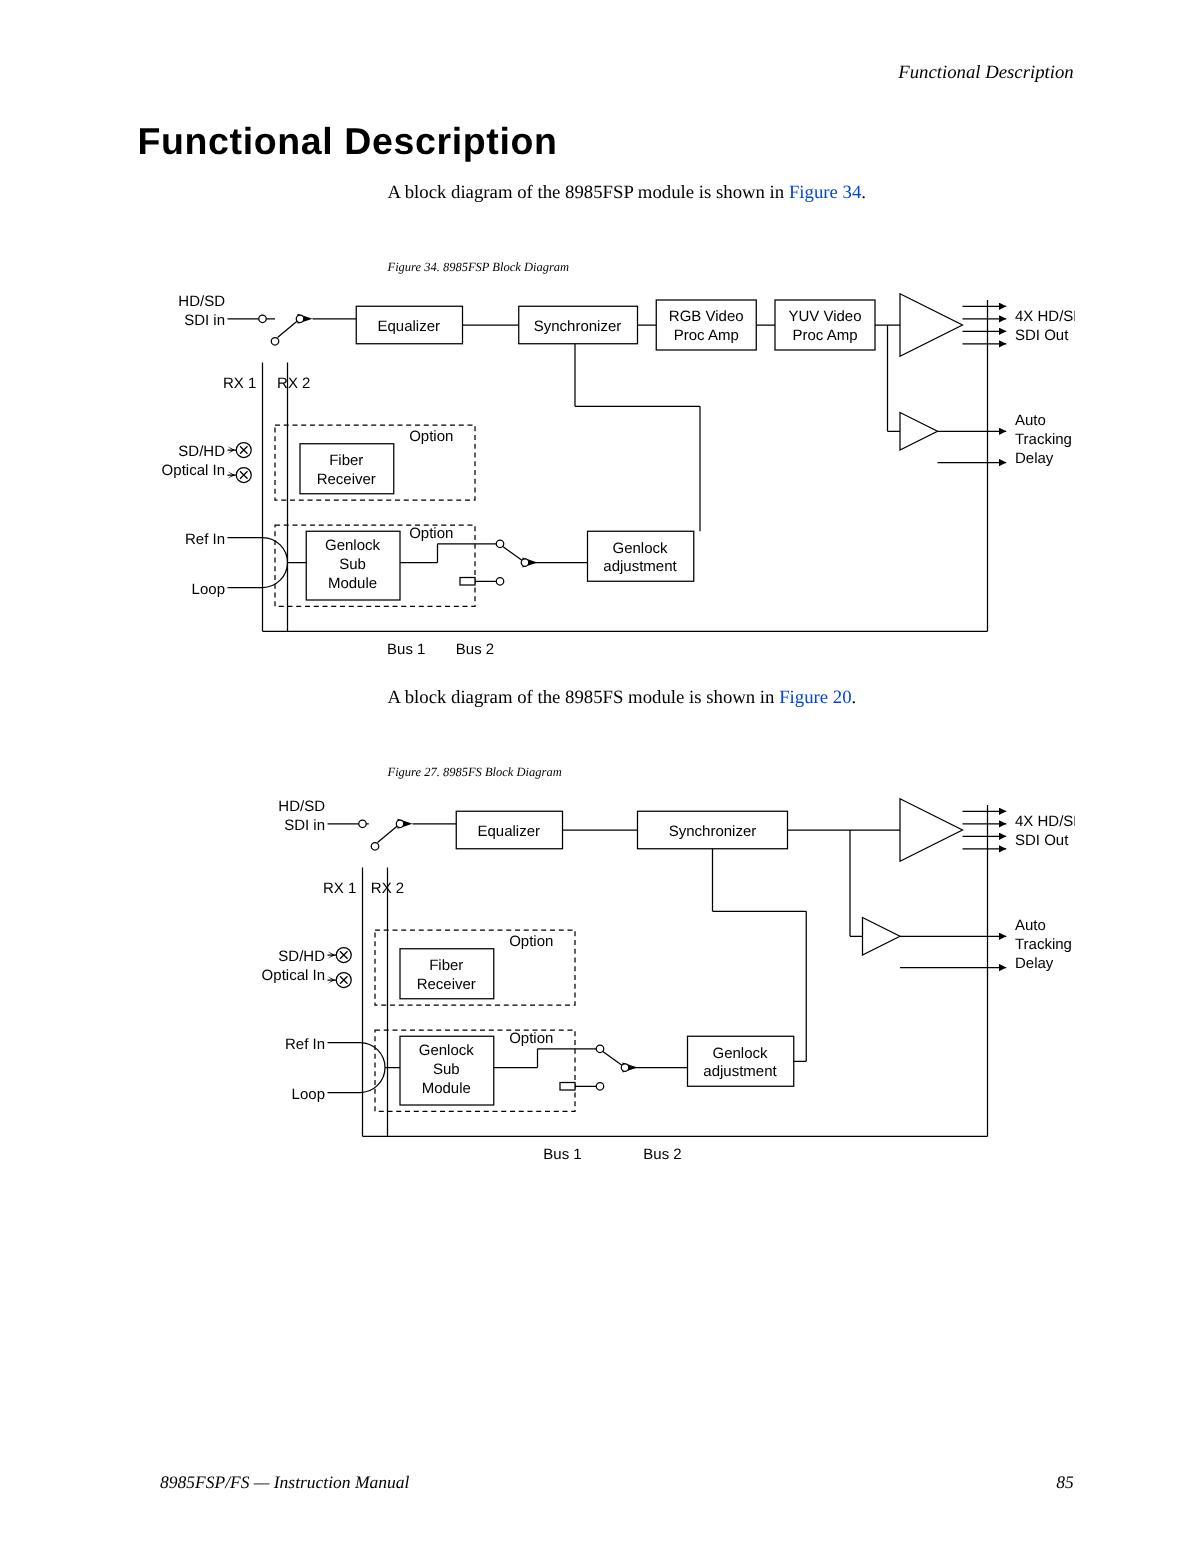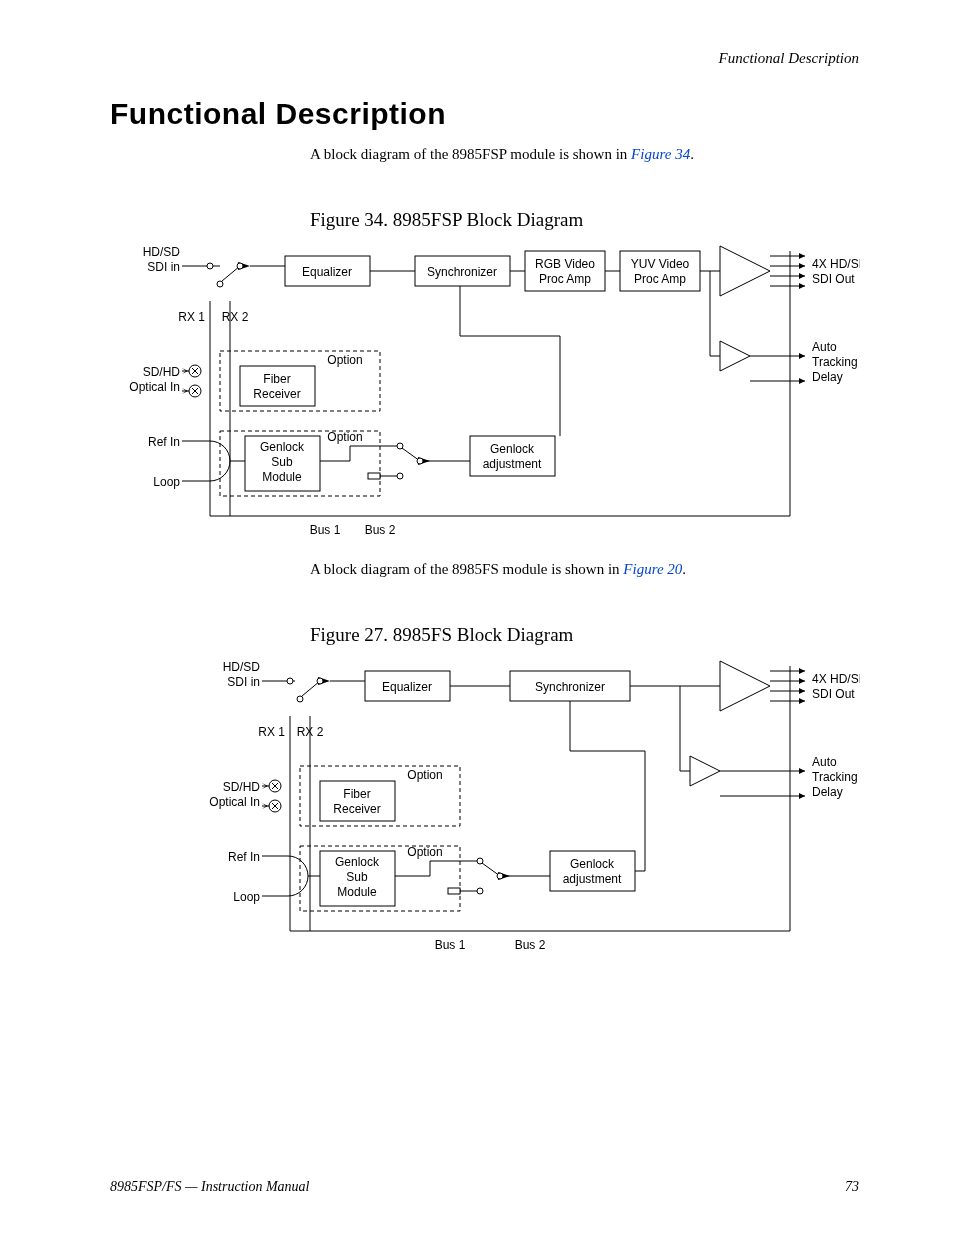--- a/index.html
+++ b/index.html
@@ -26,25 +26,25 @@
     margin-bottom: 12px;
   }
   .body-text {
     font-family: 'Book Antiqua', Palatino, serif;
     font-size: 15px;
     margin-left: 200px;
     margin-bottom: 20px;
   }
   .fig-link {
     color: #0045d6;
+  }
+  .figure-caption {
     font-style: italic;
-  }
-  .figure-caption {
     font-family: 'Book Antiqua', Palatino, serif;
-    font-size: 19px;
+    font-size: 10px;
     margin-left: 200px;
     margin-top: 46px;
     margin-bottom: 5px;
   }
   svg {
     display: block;
   }
   .blk-label {
     font-family: Arial, Helvetica, sans-serif;
     font-size: 12px;
@@ -56,21 +56,21 @@
     text-anchor: end;
   }
   .right-label {
     font-family: Arial, Helvetica, sans-serif;
     font-size: 12px;
     text-anchor: start;
   }
   .footer {
     position: absolute;
     bottom: 40px;
-    left: 110px;
+    left: 128px;
     right: 95px;
     display: flex;
     justify-content: space-between;
     font-style: italic;
     font-family: 'Book Antiqua', Palatino, serif;
     font-size: 14px;
   }
 </style>
 </head>
 <body>
@@ -307,14 +307,14 @@
   <text class="blk-label" x="420" y="298">Bus 2</text>
 
   <circle cx="165" cy="135" r="6" fill="#fff" stroke="#000"></circle>
   <circle cx="165" cy="155" r="6" fill="#fff" stroke="#000"></circle>
   <path d="M162,132 L168,138 M168,132 L162,138" stroke="#000"></path>
   <path d="M162,152 L168,158 M168,152 L162,158" stroke="#000"></path>
 </svg>
 
 <div class="footer">
   <span>8985FSP/FS — Instruction Manual</span>
-  <span>73</span>
+  <span>85</span>
 </div>
 
 </body></html>

